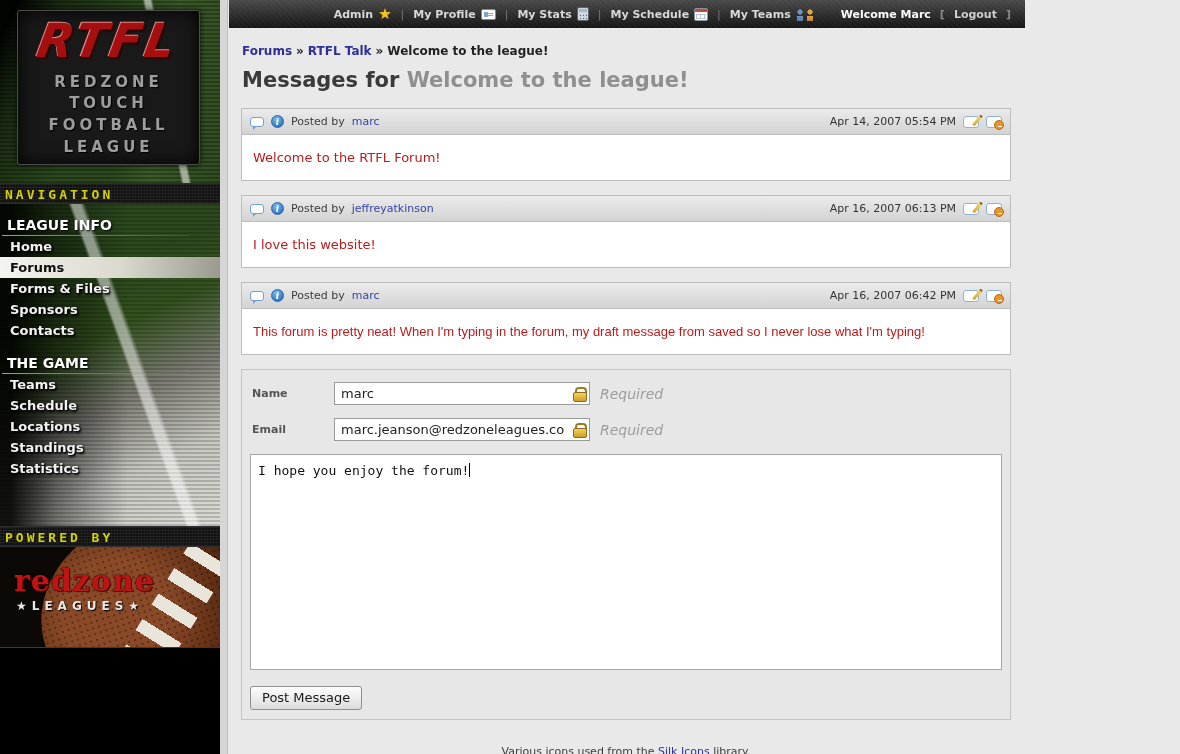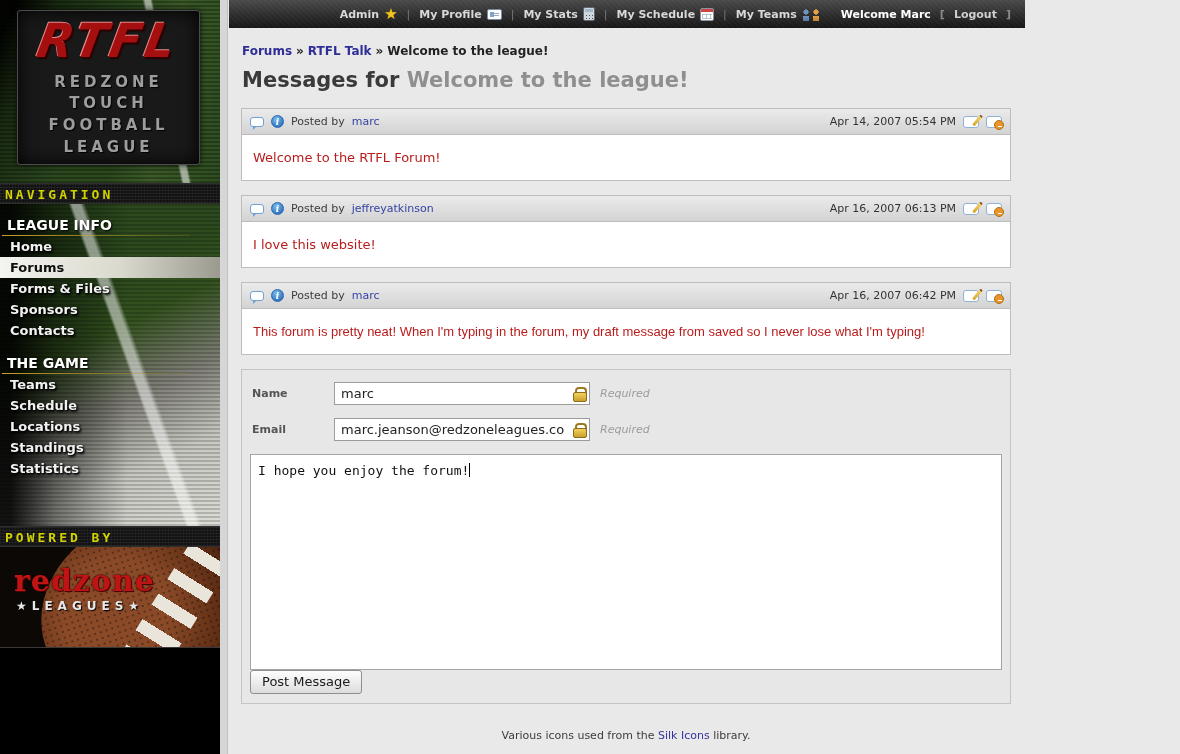--- a/index.html
+++ b/index.html
@@ -61,21 +61,21 @@
   .gutter { position:absolute; left:220px; top:0; width:8px; height:754px; background:#d6d6d6; border-right:1px solid #bfbfbf; }
 
   
   .main { position:absolute; left:229px; top:0; width:796px; height:754px; background:#e9e9e9; }
   .topbar { height:28px; background:
       repeating-linear-gradient(45deg, rgba(255,255,255,.025) 0 2px, transparent 2px 4px),
       linear-gradient(#4a4a4a, #2c2c2c 55%, #161616);
     display:flex; align-items:center; justify-content:flex-end; padding:0 14px; gap:9px; font-size:11px; font-weight:bold; color:#d8d8d8; }
   .tb-item { display:flex; align-items:center; gap:5px; color:#d8d8d8; text-decoration:none; cursor:pointer; }
   .tb-sep { color:#777; font-weight:normal; }
-  .tb-welcome { color:#fff; margin-left:12px; }
+  .tb-welcome { color:#fff; margin-left:18px; }
   .tb-bracket { color:#8a8a8a; }
   .tb-logout { color:#cfcfcf; text-decoration:none; cursor:pointer; }
 
   
   .i-star { color:#f2c421; font-size:15px; line-height:1; text-shadow:0 0 1px #8a6a00; }
   .i-vcard { width:15px; height:11px; background:#fdfdfd; border:1px solid #7b8ba5; border-radius:2px; position:relative; }
   .i-vcard::before { content:""; position:absolute; left:2px; top:2px; width:4px; height:5px; background:#7fa3cc; }
   .i-vcard::after { content:""; position:absolute; right:2px; top:3px; width:5px; height:1px; background:#9aa7b5; box-shadow:0 2px 0 #9aa7b5; }
   .i-calc { width:12px; height:14px; background:#cfd6dc; border:1px solid #5c6670; border-radius:2px; position:relative; }
   .i-calc::before { content:""; position:absolute; left:1px; right:1px; top:1px; height:3px; background:#9fb8ca; }
@@ -128,23 +128,23 @@
   .form-box { border:1px solid #c4c4c4; background:#e7e7e7; padding:10px 8px 9px; margin-top:0; }
   .form-row { display:flex; align-items:center; margin:2px 0 13px 2px; }
   .form-row label { width:82px; font-size:11px; font-weight:bold; color:#555; }
   .input-wrap { position:relative; }
   .input-wrap input { width:256px; height:23px; border:1px solid #9b9b9b; padding:2px 24px 2px 6px; font-size:13px;
     font-family:"DejaVu Sans", sans-serif; color:#222; background:#fff; }
   .lock { position:absolute; right:5px; top:5px; width:12px; height:13px; }
   .lock::before { content:""; position:absolute; left:2px; top:0; width:8px; height:7px; border:2px solid #9c7b20; border-bottom:none; border-radius:4px 4px 0 0; }
   .lock::after { content:""; position:absolute; left:0; top:5px; width:12px; height:8px; border:1px solid #8a6d1d; border-radius:2px;
     background:linear-gradient(#f5d05c, #caa02c); }
-  .required { font-size:11px; font-style:italic; color:#9c9c9c; margin-left:10px; }
-
-  .ta-wrap { position:relative; margin:2px 0 0; }
+  .required { font-size:14px; font-style:italic; color:#9c9c9c; margin-left:10px; }
+
+  .ta-wrap { position:relative; margin:2px 0 16px; }
   .ta-wrap textarea { display:block; width:100%; height:216px; border:1px solid #a5a5a5; background:#fff; resize:none;
     font-family:"DejaVu Sans Mono", monospace; font-size:13px; color:#111; padding:7px; line-height:1.35; }
   .caret { position:absolute; left:219px; top:9px; width:1px; height:14px; background:#000; }
 
   .post-btn { font-family:"DejaVu Sans", sans-serif; font-size:13px; color:#1a1a1a; background:linear-gradient(#fdfdfd, #dcdcdc);
     border:1px solid #8f8f8f; border-radius:3px; padding:3px 11px 4px; cursor:pointer; }
 
   .footer { text-align:center; font-size:11px; color:#3d3d3d; margin-top:21px; line-height:1.95; }
   .footer a { color:#3333a0; text-decoration:none; cursor:pointer; }
 </style>

